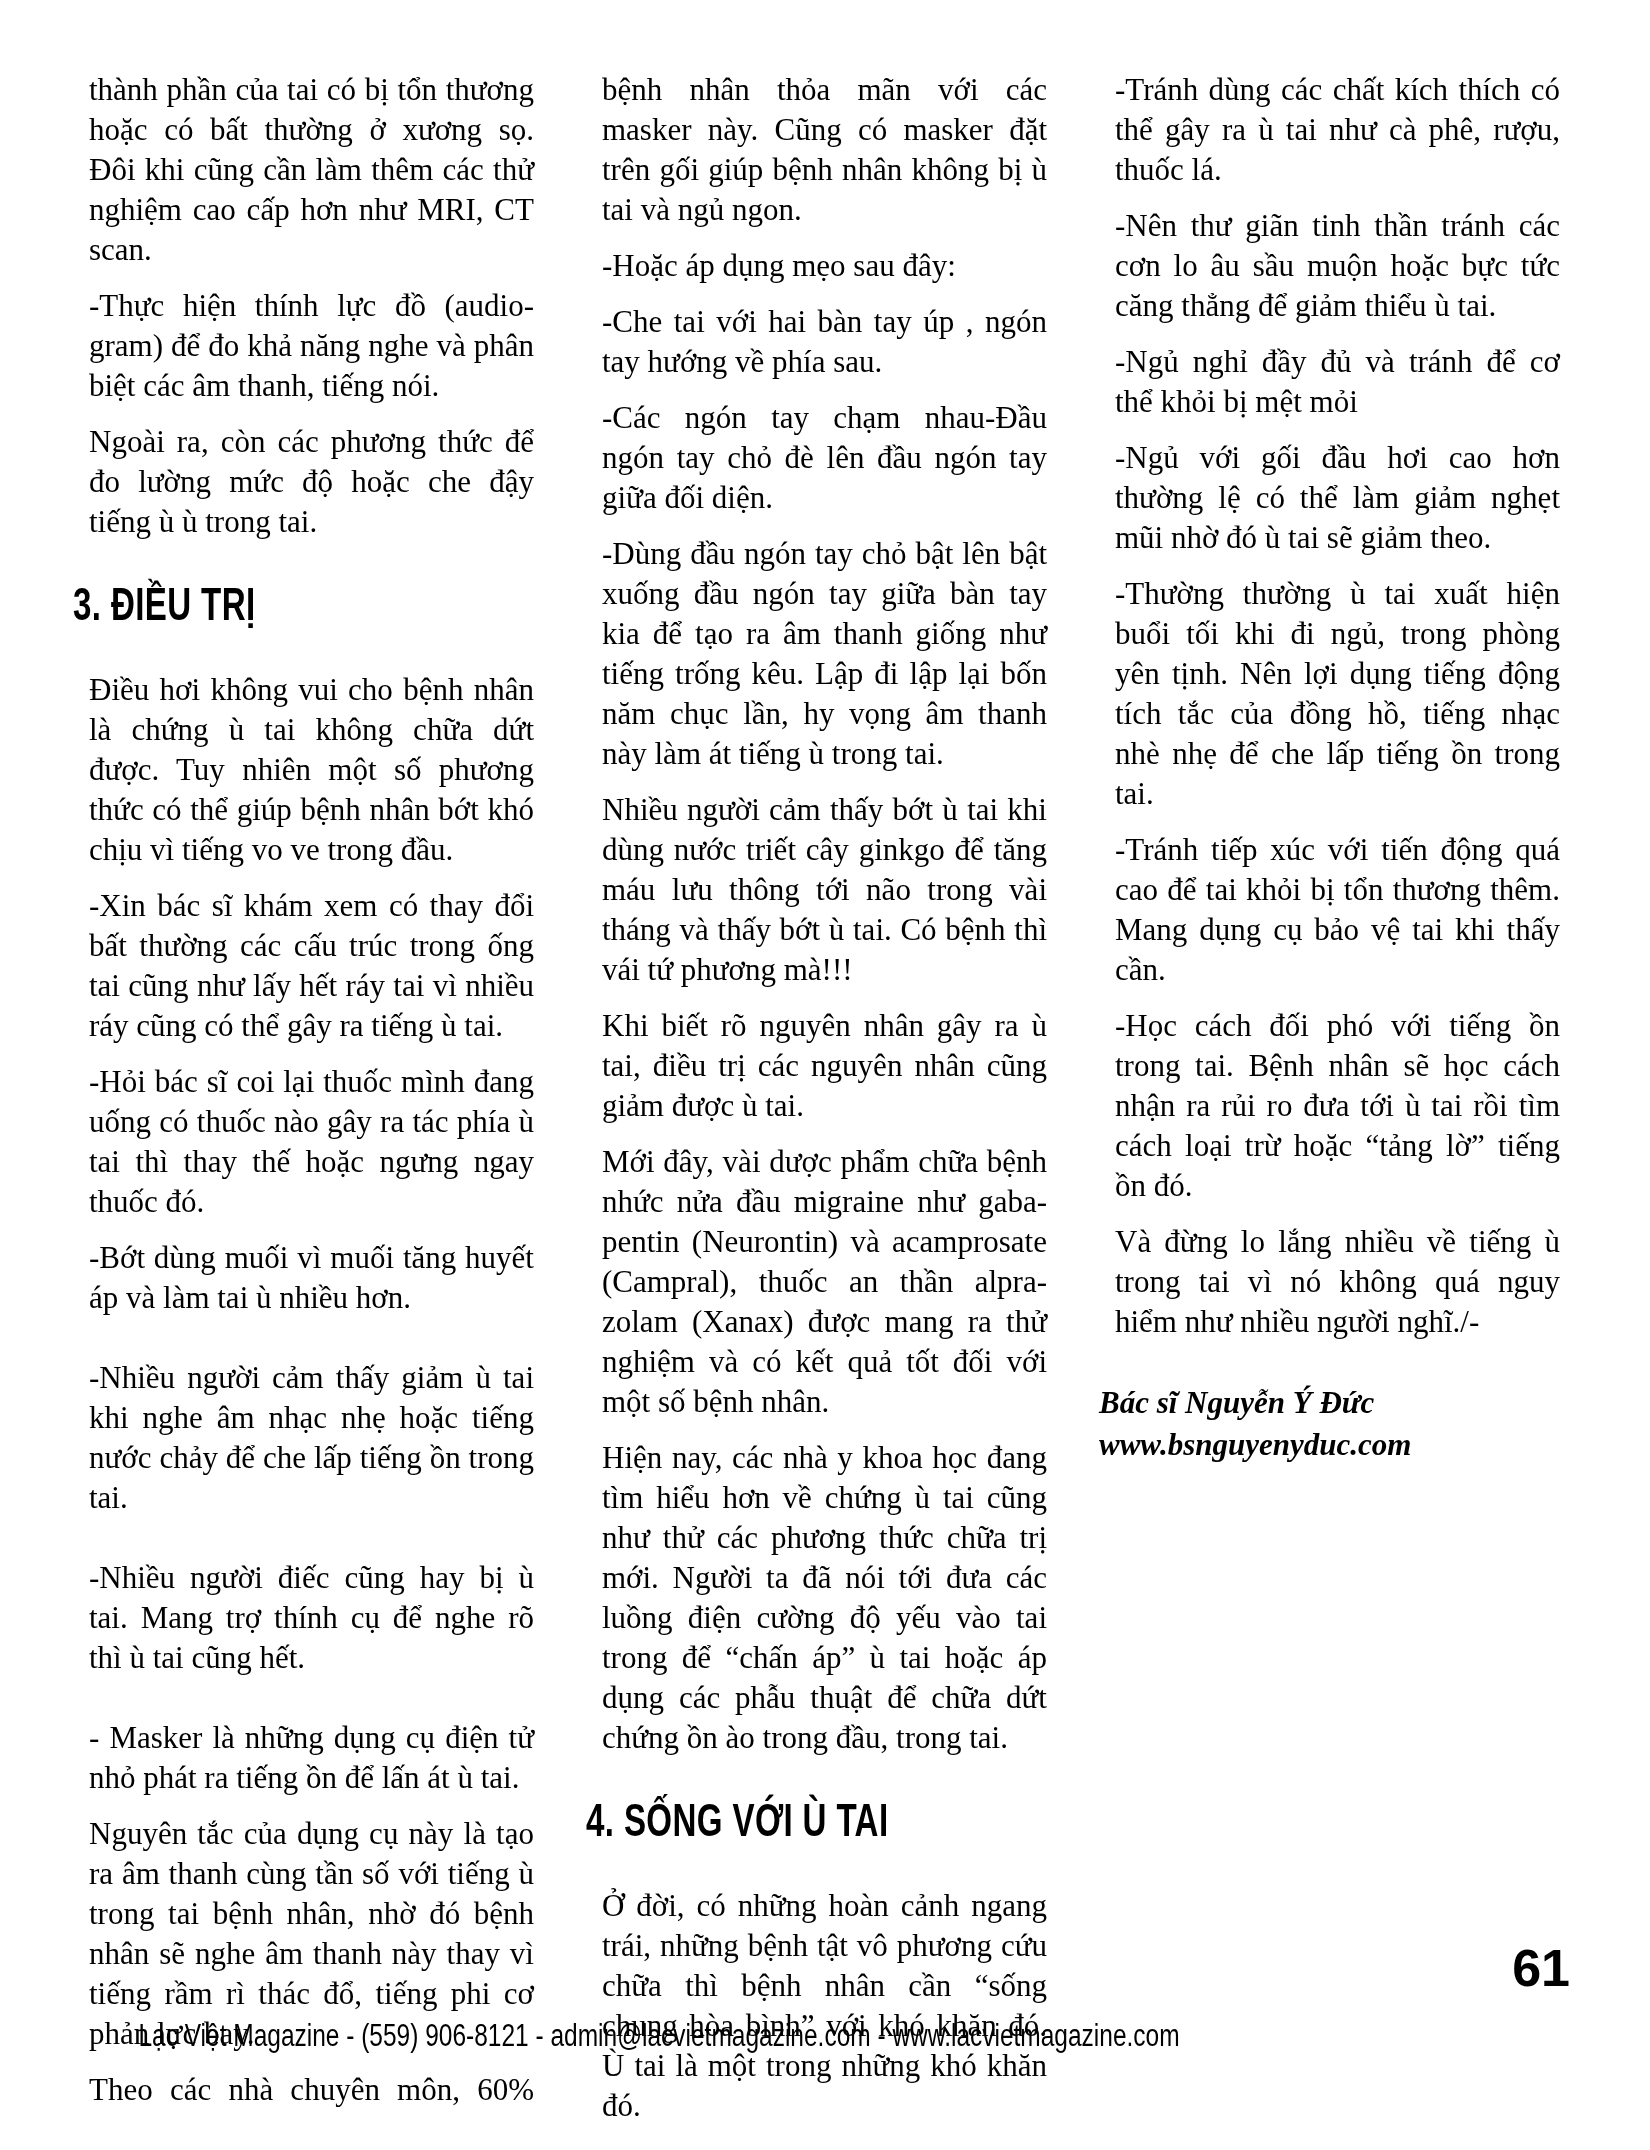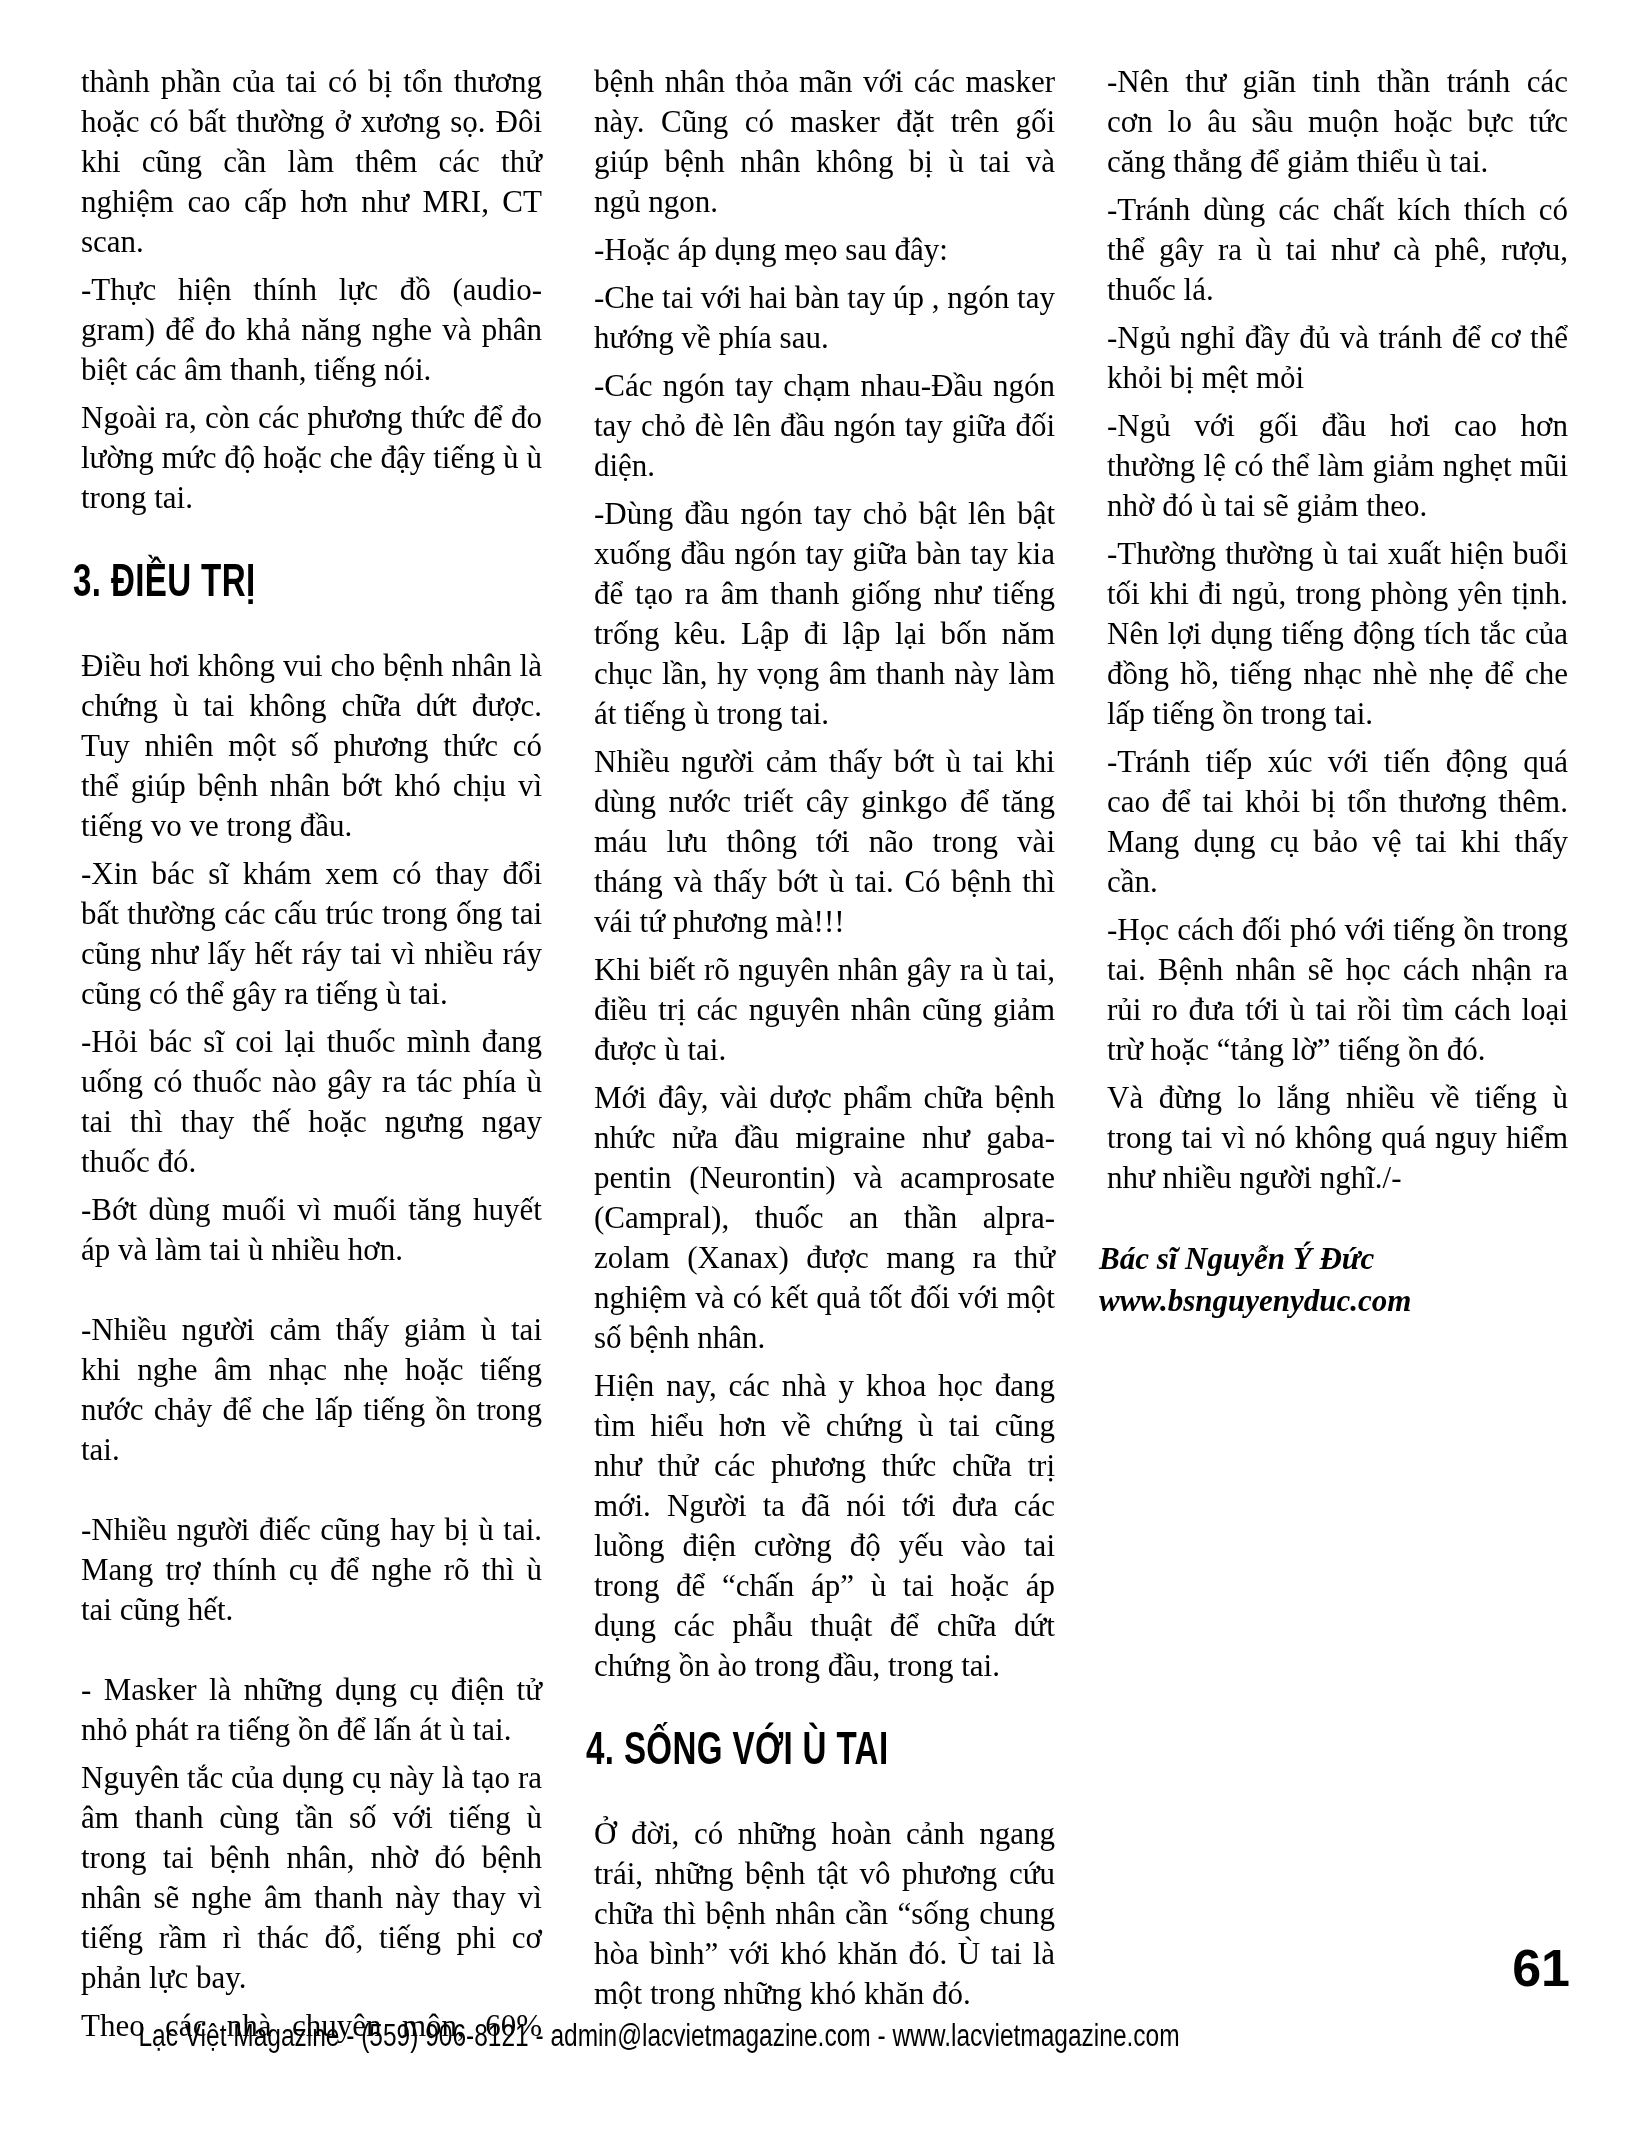--- a/index.html
+++ b/index.html
@@ -12,21 +12,21 @@
   }
   .columns {
     position: absolute; left: 73px; top: 54px; width: 1503px;
     display: flex; gap: 36px;
   }
   .col {
     flex: 1 1 0;
     font-size: 31px; line-height: 40px;
     text-align: justify;
   }
-  .col p { margin: 8px; }
+  .col p { margin: 16px; }
   .col p.gap { margin-top: 40px; }
   .heading {
     font-family: "Liberation Sans", "DejaVu Sans", sans-serif;
     font-weight: bold; font-size: 46px; line-height: 48px;
     margin: 38px 0 42px 0; text-align: left; letter-spacing: 0.5px;
   }
   .heading .squeeze {
     display: inline-block; transform: scaleX(0.72);
     transform-origin: 0 50%; white-space: nowrap;
   }
@@ -81,22 +81,22 @@
     <p>-Dùng đầu ngón tay chỏ bật lên bật xuống đầu ngón tay giữa bàn tay kia để tạo ra âm thanh giống như tiếng trống kêu. Lập đi lập lại bốn năm chục lần, hy vọng âm thanh này làm át tiếng ù trong tai.</p>
     <p>Nhiều người cảm thấy bớt ù tai khi dùng nước triết cây ginkgo để tăng máu lưu thông tới não trong vài tháng và thấy bớt ù tai. Có bệnh thì vái tứ phương mà!!!</p>
     <p>Khi biết rõ nguyên nhân gây ra ù tai, điều trị các nguyên nhân cũng giảm được ù tai.</p>
     <p>Mới đây, vài dược phẩm chữa bệnh nhức nửa đầu migraine như gaba-pentin (Neurontin) và acamprosate (Campral), thuốc an thần alpra-zolam (Xanax) được mang ra thử nghiệm và có kết quả tốt đối với một số bệnh nhân.</p>
     <p>Hiện nay, các nhà y khoa học đang tìm hiểu hơn về chứng ù tai cũng như thử các phương thức chữa trị mới. Người ta đã nói tới đưa các luồng điện cường độ yếu vào tai trong để “chấn áp” ù tai hoặc áp dụng các phẫu thuật để chữa dứt chứng ồn ào trong đầu, trong tai.</p>
     <h2 class="heading"><span class="squeeze">4. SỐNG VỚI Ù TAI</span></h2>
     <p>Ở đời, có những hoàn cảnh ngang trái, những bệnh tật vô phương cứu chữa thì bệnh nhân cần “sống chung hòa bình” với khó khăn đó. Ù tai là một trong những khó khăn đó.</p>
   </div>
 
   <div class="col">
+    <p>-Tránh dùng các chất kích thích có thể gây ra ù tai như cà phê, rượu, thuốc lá.</p>
     <p>-Nên thư giãn tinh thần tránh các cơn lo âu sầu muộn hoặc bực tức căng thẳng để giảm thiểu ù tai.</p>
-    <p>-Tránh dùng các chất kích thích có thể gây ra ù tai như cà phê, rượu, thuốc lá.</p>
     <p>-Ngủ nghỉ đầy đủ và tránh để cơ thể khỏi bị mệt mỏi</p>
     <p>-Ngủ với gối đầu hơi cao hơn thường lệ có thể làm giảm nghẹt mũi nhờ đó ù tai sẽ giảm theo.</p>
     <p>-Thường thường ù tai xuất hiện buổi tối khi đi ngủ, trong phòng yên tịnh. Nên lợi dụng tiếng động tích tắc của đồng hồ, tiếng nhạc nhè nhẹ để che lấp tiếng ồn trong tai.</p>
     <p>-Tránh tiếp xúc với tiến động quá cao để tai khỏi bị tổn thương thêm. Mang dụng cụ bảo vệ tai khi thấy cần.</p>
     <p>-Học cách đối phó với tiếng ồn trong tai. Bệnh nhân sẽ học cách nhận ra rủi ro đưa tới ù tai rồi tìm cách loại trừ hoặc “tảng lờ” tiếng ồn đó.</p>
     <p>Và đừng lo lắng nhiều về tiếng ù trong tai vì nó không quá nguy hiểm như nhiều người nghĩ./-</p>
     <div class="byline">
       <div>Bác sĩ Nguyễn Ý Đức</div>
       <div>www.bsnguyenyduc.com</div>
     </div>

